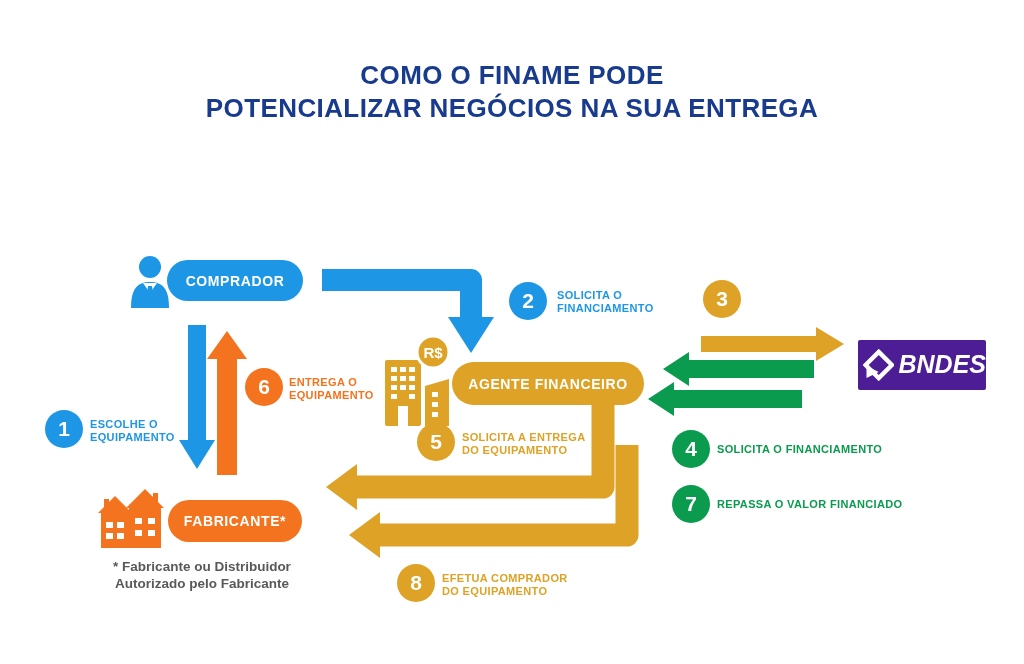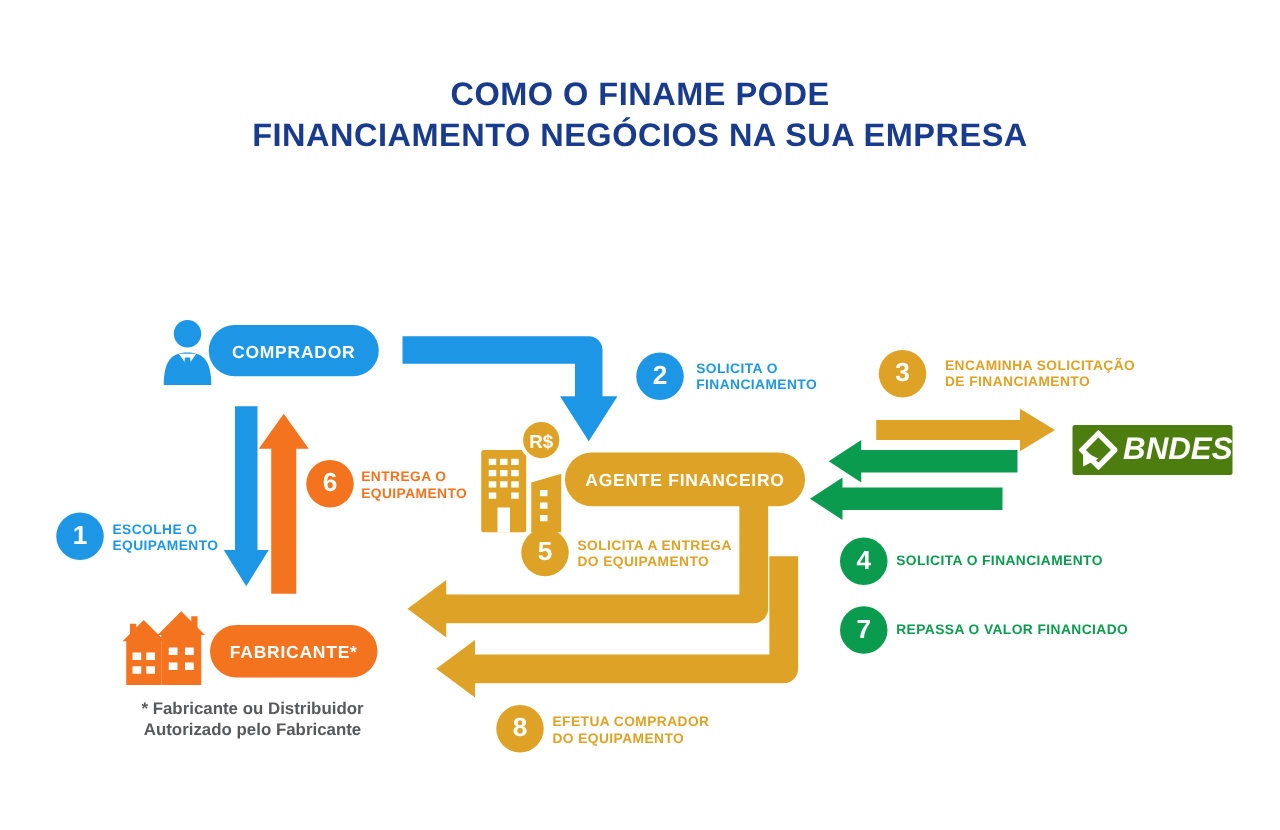--- a/index.html
+++ b/index.html
@@ -35,41 +35,41 @@
   .step-label{
     z-index:4;font-weight:bold;font-size:11px;line-height:13px;letter-spacing:.35px;
     white-space:nowrap;
   }
   .lbl-blue{color:#1D97E5;} .lbl-gold{color:#DDA226;}
   .lbl-green{color:#0A9B4E;} .lbl-orange{color:#F4731F;}
   
   .icon{z-index:2;}
   
   .bndes{
-    left:858px;top:323px;width:128px;height:40px;background:#4d7c0f;z-index:3;
+    left:858px;top:323px;width:128px;height:50px;background:#4c1d95;z-index:3;
     display:flex;align-items:center;justify-content:flex-start;border-radius:2px;
   }
   .bndes-word{
     color:#fff;font-weight:bold;font-style:italic;font-size:25px;letter-spacing:0;
     margin-left:4px;transform:translateY(-1px);
   }
   
   .footnote{
     left:96px;top:541px;width:212px;text-align:center;z-index:3;
     color:#58595B;font-weight:bold;font-size:13.5px;line-height:17px;
   }
 </style>
 </head>
 <body>
 
 <div class="canvas">
 
   <div class="abs title">
     <div>COMO O FINAME PODE</div>
-    <div>FINANCIAMENTO NEGÓCIOS NA SUA EMPRESA</div>
+    <div>POTENCIALIZAR NEGÓCIOS NA SUA ENTREGA</div>
   </div>
 
   <svg class="abs arrows" width="1024" height="664" viewBox="0 0 1024 664">
 
     <g fill="#1D97E5">
       <polyline points="322,263 471,263 471,302" fill="none" stroke="#1D97E5" stroke-width="22" stroke-linejoin="round"></polyline>
       <polygon points="448,300 494,300 471,336"></polygon>
     </g>
 
     <g fill="#1D97E5">
@@ -197,24 +197,20 @@
     <span>2</span>
   </div>
   <div class="abs step-label lbl-blue" style="left:557px;top:272px">
     <div>SOLICITA O</div>
     <div>FINANCIAMENTO</div>
   </div>
 
   <div class="abs step-circle bg-gold" style="left:703px;top:263px">
     <span>3</span>
   </div>
-  <div class="abs step-label lbl-gold" style="left:756px;top:270px">
-    <div>ENCAMINHA SOLICITAÇÃO</div>
-    <div>DE FINANCIAMENTO</div>
-  </div>
 
   <div class="abs step-circle bg-green" style="left:672px;top:413px">
     <span>4</span>
   </div>
   <div class="abs step-label lbl-green" style="left:717px;top:426px">
     <div>SOLICITA O FINANCIAMENTO</div>
   </div>
 
   <div class="abs step-circle bg-gold" style="left:417px;top:406px">
     <span>5</span>

